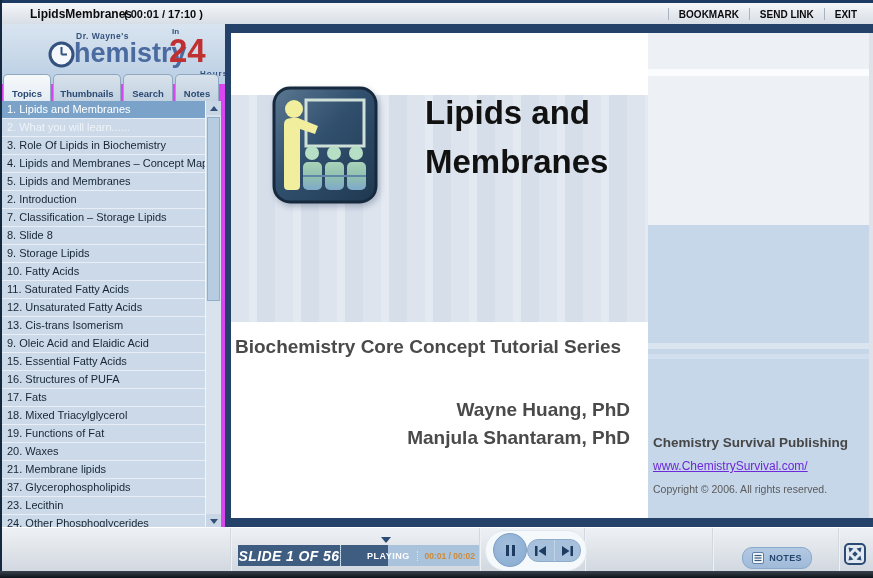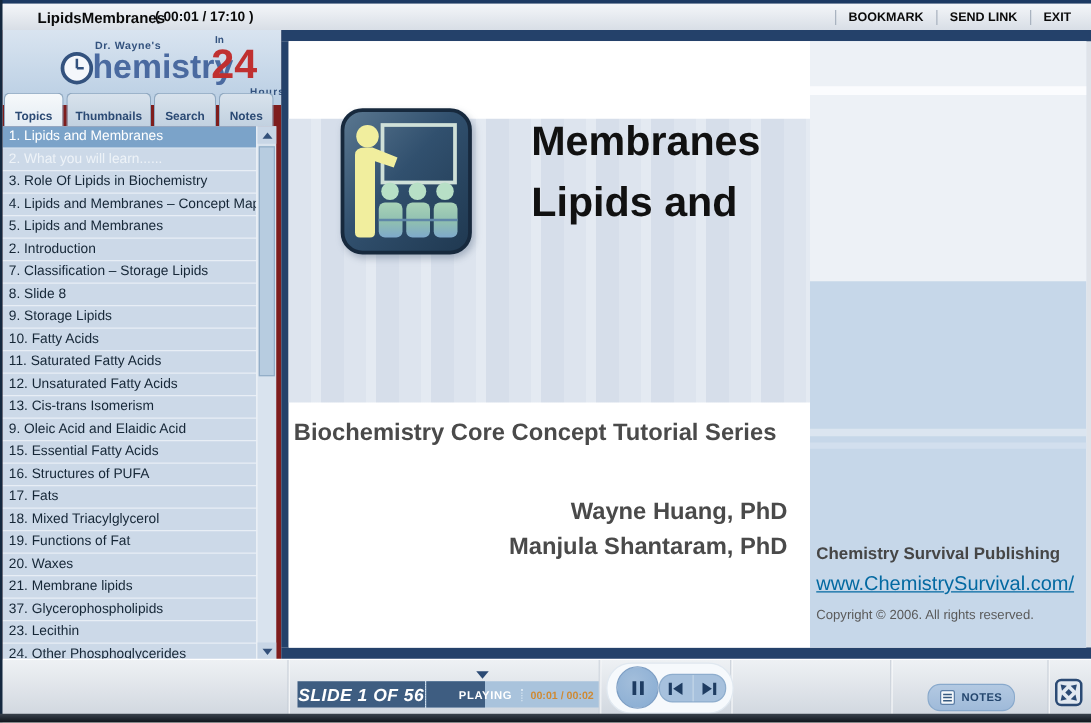--- a/index.html
+++ b/index.html
@@ -13,21 +13,21 @@
                background:linear-gradient(#39424d,#0e141b);}
   
   .topbar{position:absolute;top:3px;left:2px;right:0;height:21px;
           background:linear-gradient(#f4f6f9,#d8dee6);border-bottom:1px solid #ffffff;}
   .topbar-title{position:absolute;left:28px;top:4px;font-weight:bold;font-size:12px;color:#0a0a0a;}
   .topbar-time{position:absolute;left:122px;top:5px;font-weight:bold;font-size:11px;color:#0a0a0a;}
   .topbar-actions{position:absolute;right:6px;top:3px;height:16px;display:flex;align-items:center;}
   .topbar-action{font-weight:bold;font-size:10px;color:#0a0a0a;padding:0 10px;cursor:pointer;white-space:nowrap;}
   .topbar-sep{width:1px;height:12px;background:#a9b3c0;}
   
-  .sidebar{position:absolute;top:24px;left:2px;width:223px;bottom:50px;background:#7f1d1d;}
+  .sidebar{position:absolute;top:24px;left:2px;width:223px;bottom:50px;background:#d946ef;}
   .logo-area{position:absolute;top:0;left:0;right:0;height:60px;
              background:linear-gradient(#d9e4f0,#b9cee3);}
   .logo-prefix{position:absolute;left:74px;top:7px;font-size:8.5px;font-weight:bold;
                color:#33527e;letter-spacing:.5px;}
   .logo-clock{position:absolute;left:46px;top:17px;}
   .logo-word{position:absolute;left:72px;top:14px;font-size:27px;font-weight:bold;color:#4a6aa0;}
   .logo-num{position:absolute;left:167px;top:8px;font-size:33px;font-weight:bold;color:#c03030;}
   .logo-in{position:absolute;left:170px;top:3px;font-size:8px;font-weight:bold;color:#33527e;}
   .logo-hours{position:absolute;left:172px;top:45px;font-size:8px;font-weight:bold;
               color:#33527e;letter-spacing:1px;padding-left:26px;}
@@ -79,21 +79,21 @@
   .slide-authors{position:absolute;right:18px;top:363px;text-align:right;font-size:19px;
                  line-height:27.5px;font-weight:bold;color:#4a4a4a;}
   
   .right-panel{position:absolute;left:417px;top:0;right:0;bottom:0;background:#c6d7e9;}
   .rp-top{position:absolute;top:0;left:0;right:0;height:192px;background:#edf1f6;}
   .rp-stripe-a{position:absolute;top:36px;left:0;right:0;height:7px;background:#fbfcfe;}
   .rp-stripe-b{position:absolute;top:310px;left:0;right:0;height:6px;background:#dbe5f0;}
   .rp-stripe-c{position:absolute;top:321px;left:0;right:0;height:5px;background:#d2dfee;}
   .publisher{position:absolute;left:5px;right:4px;top:402px;}
   .publisher-name{font-size:13.5px;font-weight:bold;color:#464646;}
-  .publisher-url{display:inline-block;margin-top:9px;font-size:16px;color:#0369a1;
+  .publisher-url{display:inline-block;margin-top:9px;font-size:12px;color:#6d28d9;
                  text-decoration:underline;cursor:pointer;}
   .publisher-copy{margin-top:9px;font-size:10.5px;color:#5a5a5a;}
   
   .controlbar{position:absolute;left:2px;right:0;bottom:7px;height:43px;
               background:linear-gradient(#eef1f4,#d2d8e0);border-top:1px solid #ffffff;}
   .cb-div{position:absolute;top:0;bottom:0;width:2px;
           background:linear-gradient(90deg,#c3cbd5,#ffffff);}
   .marker{position:absolute;left:379px;top:9px;width:0;height:0;
           border-left:5px solid transparent;border-right:5px solid transparent;
           border-top:6px solid #2b4a74;}
@@ -230,22 +230,22 @@
             <circle cx="40" cy="67" r="7" fill="#b7dfc6"></circle>
             <circle cx="62" cy="67" r="7" fill="#b7dfc6"></circle>
             <circle cx="84" cy="67" r="7" fill="#b7dfc6"></circle>
             <rect x="31" y="76" width="19" height="28" rx="5" fill="url(#stG)"></rect>
             <rect x="53" y="76" width="19" height="28" rx="5" fill="url(#stG)"></rect>
             <rect x="75" y="76" width="19" height="28" rx="5" fill="url(#stG)"></rect>
             <line x1="31" y1="90" x2="94" y2="90" stroke="#5f87a8" stroke-width="2"></line>
           </svg>
         </span>
         <div class="slide-title">
+          <div>Lipids and</div>
           <div>Membranes</div>
-          <div>Lipids and</div>
         </div>
         <div class="slide-series">Biochemistry Core Concept Tutorial Series</div>
         <div class="slide-authors">
           <div>Wayne Huang, PhD</div>
           <div>Manjula Shantaram, PhD</div>
         </div>
       </div>
       <div class="right-panel">
         <div class="rp-top"></div>
         <div class="rp-stripe-a"></div>

